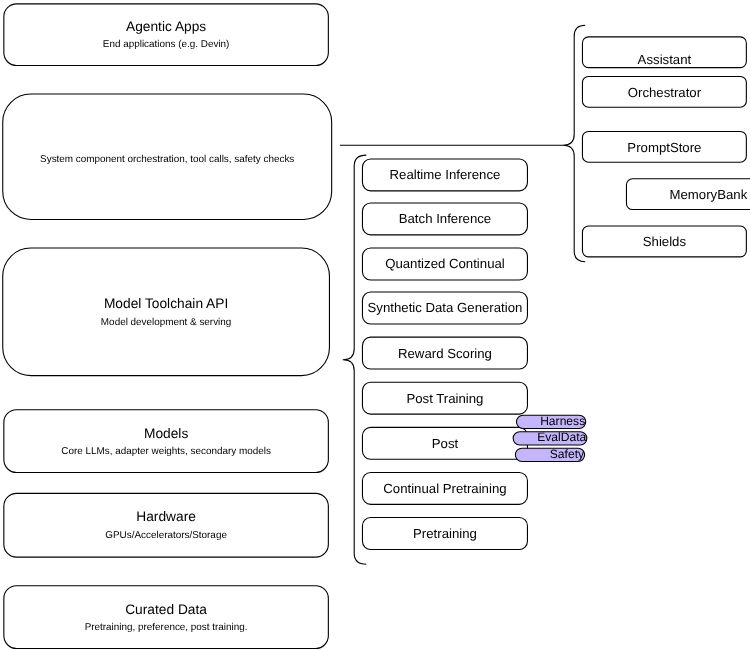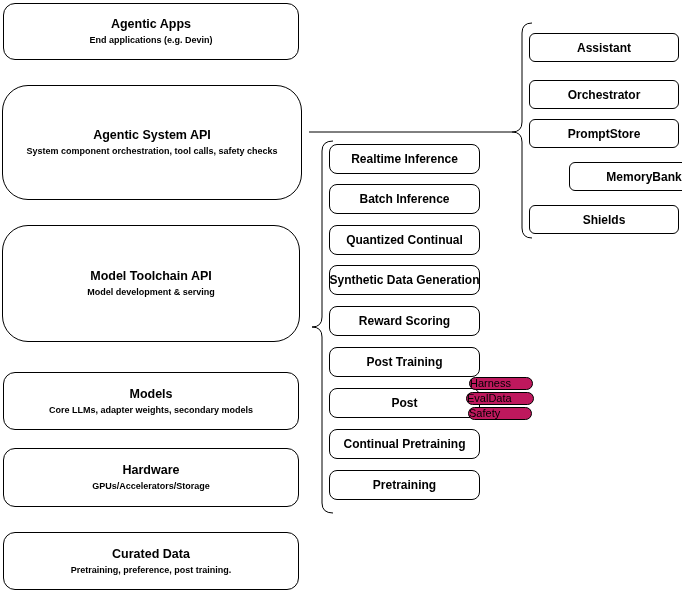--- a/index.html
+++ b/index.html
@@ -27,21 +27,20 @@
     box-sizing: border-box;
     background: #ffffff;
     border: 1px solid #000000;
     display: flex;
     flex-direction: column;
     align-items: center;
     justify-content: center;
     text-align: center;
     color: #000000;
     z-index: 2;
-    font-weight: bold;
   }
   .lbox .title {
     font-size: 12.5px;
     line-height: 15px;
     white-space: nowrap;
   }
   .lbox .subtitle {
     font-size: 9px;
     line-height: 11px;
     margin-top: 3px;
@@ -60,27 +59,27 @@
     left: 529px;
     width: 150px;
     height: 29px;
     border-radius: 6px;
     font-size: 12px;
     white-space: nowrap;
   }
   .pill {
     position: absolute;
     box-sizing: border-box;
-    background: #be185d;
+    background: #c4b5fd;
     border: 1px solid #000000;
     border-radius: 7px;
     height: 13px;
     display: flex;
     align-items: center;
-    justify-content: flex-start;
+    justify-content: flex-end;
     font-size: 11px;
     line-height: 11px;
     color: #000000;
     white-space: nowrap;
     z-index: 3;
   }
 </style>
 </head>
 <body>
 
@@ -91,21 +90,20 @@
     <path d="M 532 23 Q 522 23 522 33 L 522 122 Q 522 132 512 132 Q 522 132 522 142 L 522 228 Q 522 238 532 238" fill="none" stroke="#000000" stroke-width="1" stroke-linejoin="round"></path>
     <path d="M 309 132 L 512 132" fill="none" stroke="#000000" stroke-width="1"></path>
   </svg>
 
   <div class="node lbox" style="left:3px; top:3px; width:296px; height:57px; border-radius:12px;">
     <div class="title">Agentic Apps</div>
     <div class="subtitle">End applications (e.g. Devin)</div>
   </div>
 
   <div class="node lbox" style="left:2px; top:85px; width:300px; height:115px; border-radius:26px;">
-    <div class="title">Agentic System API</div>
     <div class="subtitle">System component orchestration, tool calls, safety checks</div>
   </div>
 
   <div class="node lbox" style="left:2px; top:225px; width:298px; height:117px; border-radius:26px;">
     <div class="title">Model Toolchain API</div>
     <div class="subtitle">Model development &amp; serving</div>
   </div>
 
   <div class="node lbox" style="left:3px; top:372px; width:296px; height:58px; border-radius:12px;">
     <div class="title">Models</div>
@@ -153,24 +151,24 @@
   <div class="pill" style="left:469px; top:377px; width:64px;">
     <span>Harness</span>
   </div>
   <div class="pill" style="left:466px; top:392px; width:68px;">
     <span>EvalData</span>
   </div>
   <div class="pill" style="left:468px; top:407px; width:64px;">
     <span>Safety</span>
   </div>
 
-  <div class="node rbox" style="top:33px;">
+  <div class="node rbox" style="top:33px;justify-content:flex-end;">
     <span>Assistant</span>
   </div>
-  <div class="node rbox" style="top:80px;">
+  <div class="node rbox" style="top:69px;">
     <span>Orchestrator</span>
   </div>
   <div class="node rbox" style="top:119px;">
     <span>PromptStore</span>
   </div>
   <div class="node rbox" style="top:162px;margin-left:40px;">
     <span>MemoryBank</span>
   </div>
   <div class="node rbox" style="top:205px;">
     <span>Shields</span>

